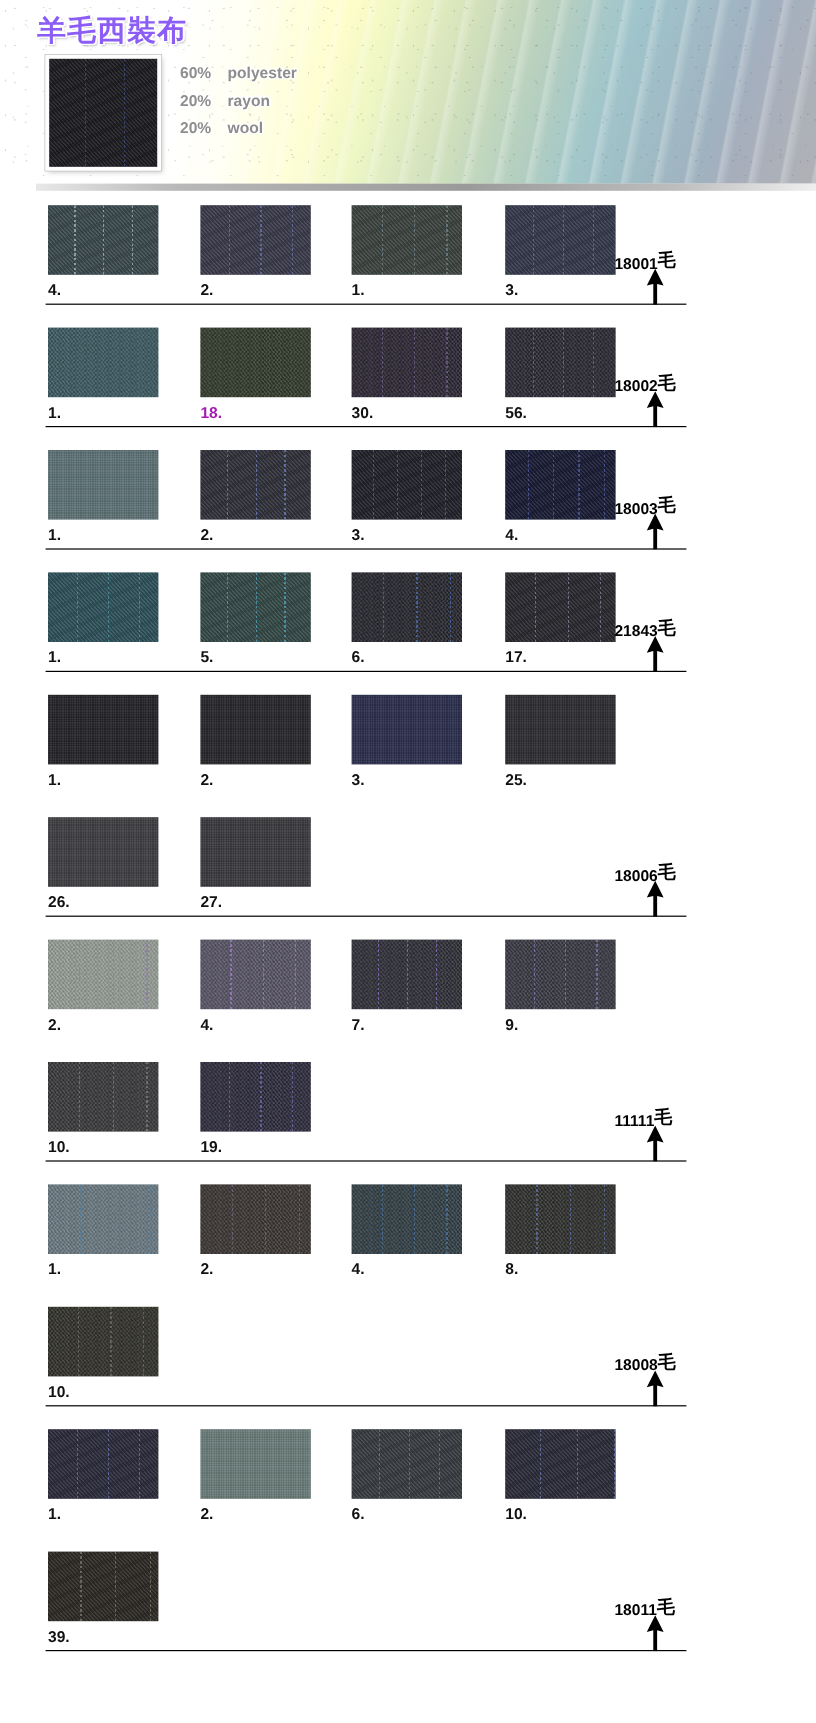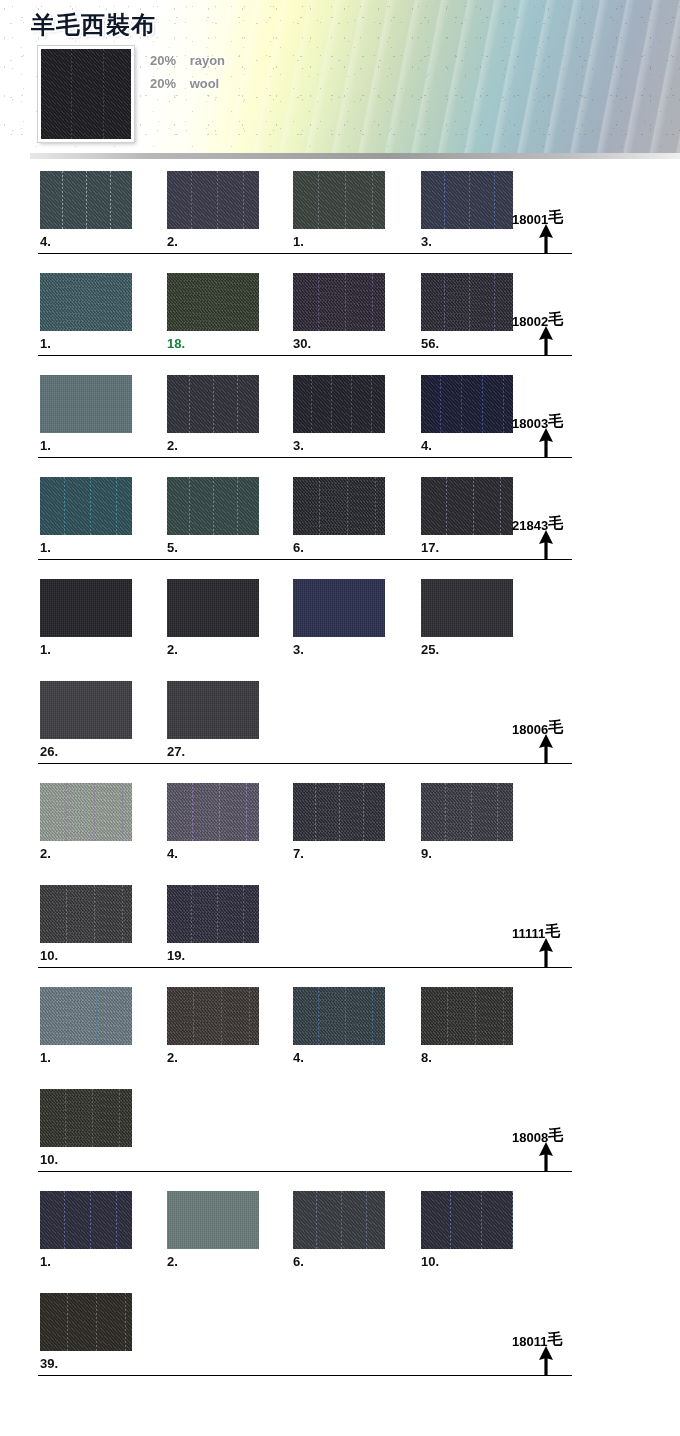--- a/index.html
+++ b/index.html
@@ -54,21 +54,21 @@
   }
   #header-bottom-rule {
     position: absolute; left: 30px; top: 153px;
     width: 650px; height: 6px;
     background: linear-gradient(90deg, #e8e8e8 0%, #b8b8b8 18%, #9a9a9a 55%, #bdbdbd 82%, #efefef 100%);
   }
 
   #page-title {
     position: absolute; left: 31px; top: 9px;
     font-size: 24px; font-weight: bold;
-    color: #0f172a;
+    color: #8b5cf6;
     letter-spacing: 1px;
     text-shadow:
       -1.5px -1.5px 0 #ffffff, 1.5px -1.5px 0 #ffffff,
       -1.5px 1.5px 0 #ffffff, 1.5px 1.5px 0 #ffffff,
       0 -1.5px 0 #ffffff, 0 1.5px 0 #ffffff,
       -1.5px 0 0 #ffffff, 1.5px 0 0 #ffffff,
       2px 2px 2px rgba(120,120,120,.5);
     white-space: nowrap;
   }
 
@@ -200,20 +200,24 @@
   <div id="page-title">羊毛西裝布</div>
 
   <div id="hero-swatch-frame">
     <div id="hero-swatch" class="swatch-img weave-twill" style="background: rgb(29, 29, 34);">
       <div class="stripes" style="background: repeating-linear-gradient(90deg, transparent 0px, transparent 30px, rgb(58, 74, 128) 30px, rgb(58, 74, 128) 31px, transparent 31px, transparent 32px); mask-image: repeating-linear-gradient(0deg, rgb(0, 0, 0) 0px, rgb(0, 0, 0) 2px, transparent 2px, transparent 4px); opacity: 0.85;"></div>
     </div>
   </div>
 
   <div id="hero-specs">
     <div class="spec-line">
+      <span class="spec-key">60%</span>
+      <span>polyester</span>
+    </div>
+    <div class="spec-line">
       <span class="spec-key">20%</span>
       <span>rayon</span>
     </div>
     <div class="spec-line">
       <span class="spec-key">20%</span>
       <span>wool</span>
     </div>
   </div>
 
   <div id="header-bottom-rule"></div>
@@ -252,21 +256,21 @@
       <div class="group-code"><span>18001</span><span class="code-suffix">毛</span></div>
     </div>
     <div class="swatch-row">
       <div class="swatch-cell c0">
         <div class="swatch-img weave-herring" style="background: rgb(61, 91, 99);"></div>
       </div>
       <div class="swatch-label c0" style="color: rgb(17, 17, 17);">1.</div>
       <div class="swatch-cell c1">
         <div class="swatch-img weave-herring" style="background: rgb(51, 59, 44);"></div>
       </div>
-      <div class="swatch-label c1" style="color: #15803d;">18.</div>
+      <div class="swatch-label c1" style="color: #a21caf;">18.</div>
       <div class="swatch-cell c2">
         <div class="swatch-img weave-herring" style="background: rgb(44, 39, 52);">
           <div class="stripes" style="background: repeating-linear-gradient(90deg, transparent 0px, transparent 25px, rgb(107, 95, 140) 25px, rgb(107, 95, 140) 26px, transparent 26px, transparent 27px); mask-image: repeating-linear-gradient(0deg, rgb(0, 0, 0) 0px, rgb(0, 0, 0) 2px, transparent 2px, transparent 4px); opacity: 0.8;"></div>
         </div>
       </div>
       <div class="swatch-label c2" style="color: rgb(17, 17, 17);">30.</div>
       <div class="swatch-cell c3">
         <div class="swatch-img weave-herring" style="background: rgb(42, 40, 51);">
           <div class="stripes" style="background: repeating-linear-gradient(90deg, transparent 0px, transparent 23px, rgb(109, 106, 150) 23px, rgb(109, 106, 150) 24px, transparent 24px, transparent 25px); mask-image: repeating-linear-gradient(0deg, rgb(0, 0, 0) 0px, rgb(0, 0, 0) 2px, transparent 2px, transparent 4px); opacity: 0.8;"></div>
         </div>

